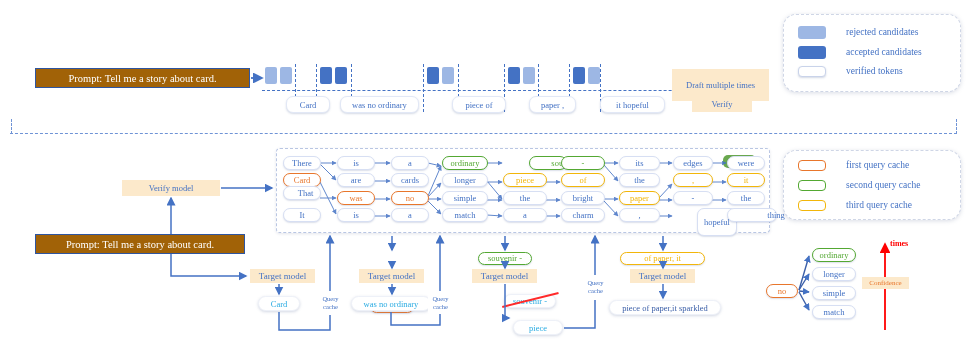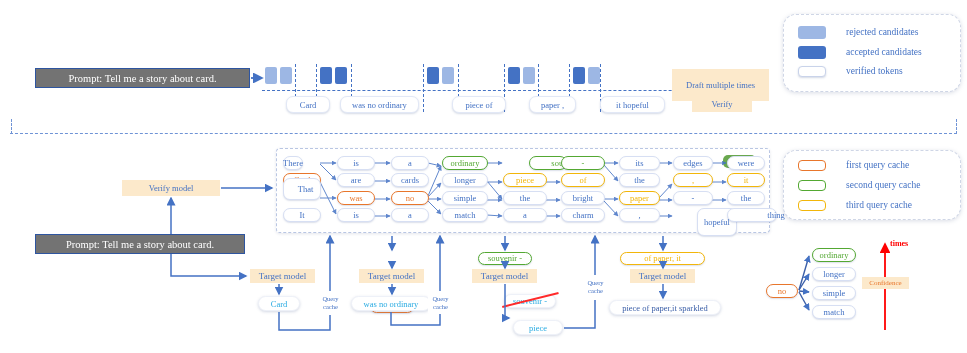--- a/index.html
+++ b/index.html
@@ -23,21 +23,21 @@
     box-shadow:0 1px 1.5px rgba(90,110,160,.22);
     white-space:nowrap;
     box-sizing:border-box;
   }
   .pill.c1{border:1.4px solid #e8762c;color:#e8762c;}
   .pill.c2{border:1.4px solid #53a832;color:#53a832;}
   .pill.c3{border:1.4px solid #f2b60a;color:#f2b60a;}
 
   
   .prompt-box{
-    background:#737373;border:1px solid #2e55a0;
+    background:#a16207;border:1px solid #2e55a0;
     color:#ffffff;font-size:10.5px;
     display:flex;align-items:center;justify-content:center;
     box-sizing:border-box;
   }
   .sq{position:absolute;border-radius:2px;box-sizing:border-box;}
   .sq.rej{background:#9db7e4;}
   .sq.acc{background:#4472c4;}
 
   .vtok{
     position:absolute;background:#ffffff;border:1px solid #e2e8f6;
@@ -250,27 +250,27 @@
     <line x1="659" y1="216" x2="672" y2="216"></line>
     <line x1="659" y1="163" x2="672" y2="163"></line>
 
     <line x1="712" y1="163" x2="726" y2="163"></line>
     <line x1="712" y1="182" x2="726" y2="182"></line>
     <line x1="712" y1="200" x2="726" y2="200"></line>
     <line x1="712" y1="216" x2="726" y2="216"></line>
   </g>
 </svg>
 
-<div class="pill" style="left:283px;top:156px;width:20px;height:14px;justify-content:center;">
+<div class="pill" style="left:283px;top:156px;width:38px;height:14px;justify-content:center;">
     <span>There</span>
   </div>
 <div class="pill c1" style="left:283px;top:173px;width:38px;height:14px;">
     <span>Card</span>
   </div>
-<div class="pill" style="left:283px;top:178px;width:38px;height:22px;padding-left:7px;">
+<div class="pill" style="left:283px;top:186px;width:38px;height:14px;padding-left:7px;">
     <span>That</span>
   </div>
 <div class="pill" style="left:283px;top:208px;width:38px;height:14px;">
     <span>It</span>
   </div>
 
 <div class="pill" style="left:337px;top:156px;width:38px;height:14px;">
     <span>is</span>
   </div>
 <div class="pill" style="left:337px;top:173px;width:38px;height:14px;">

